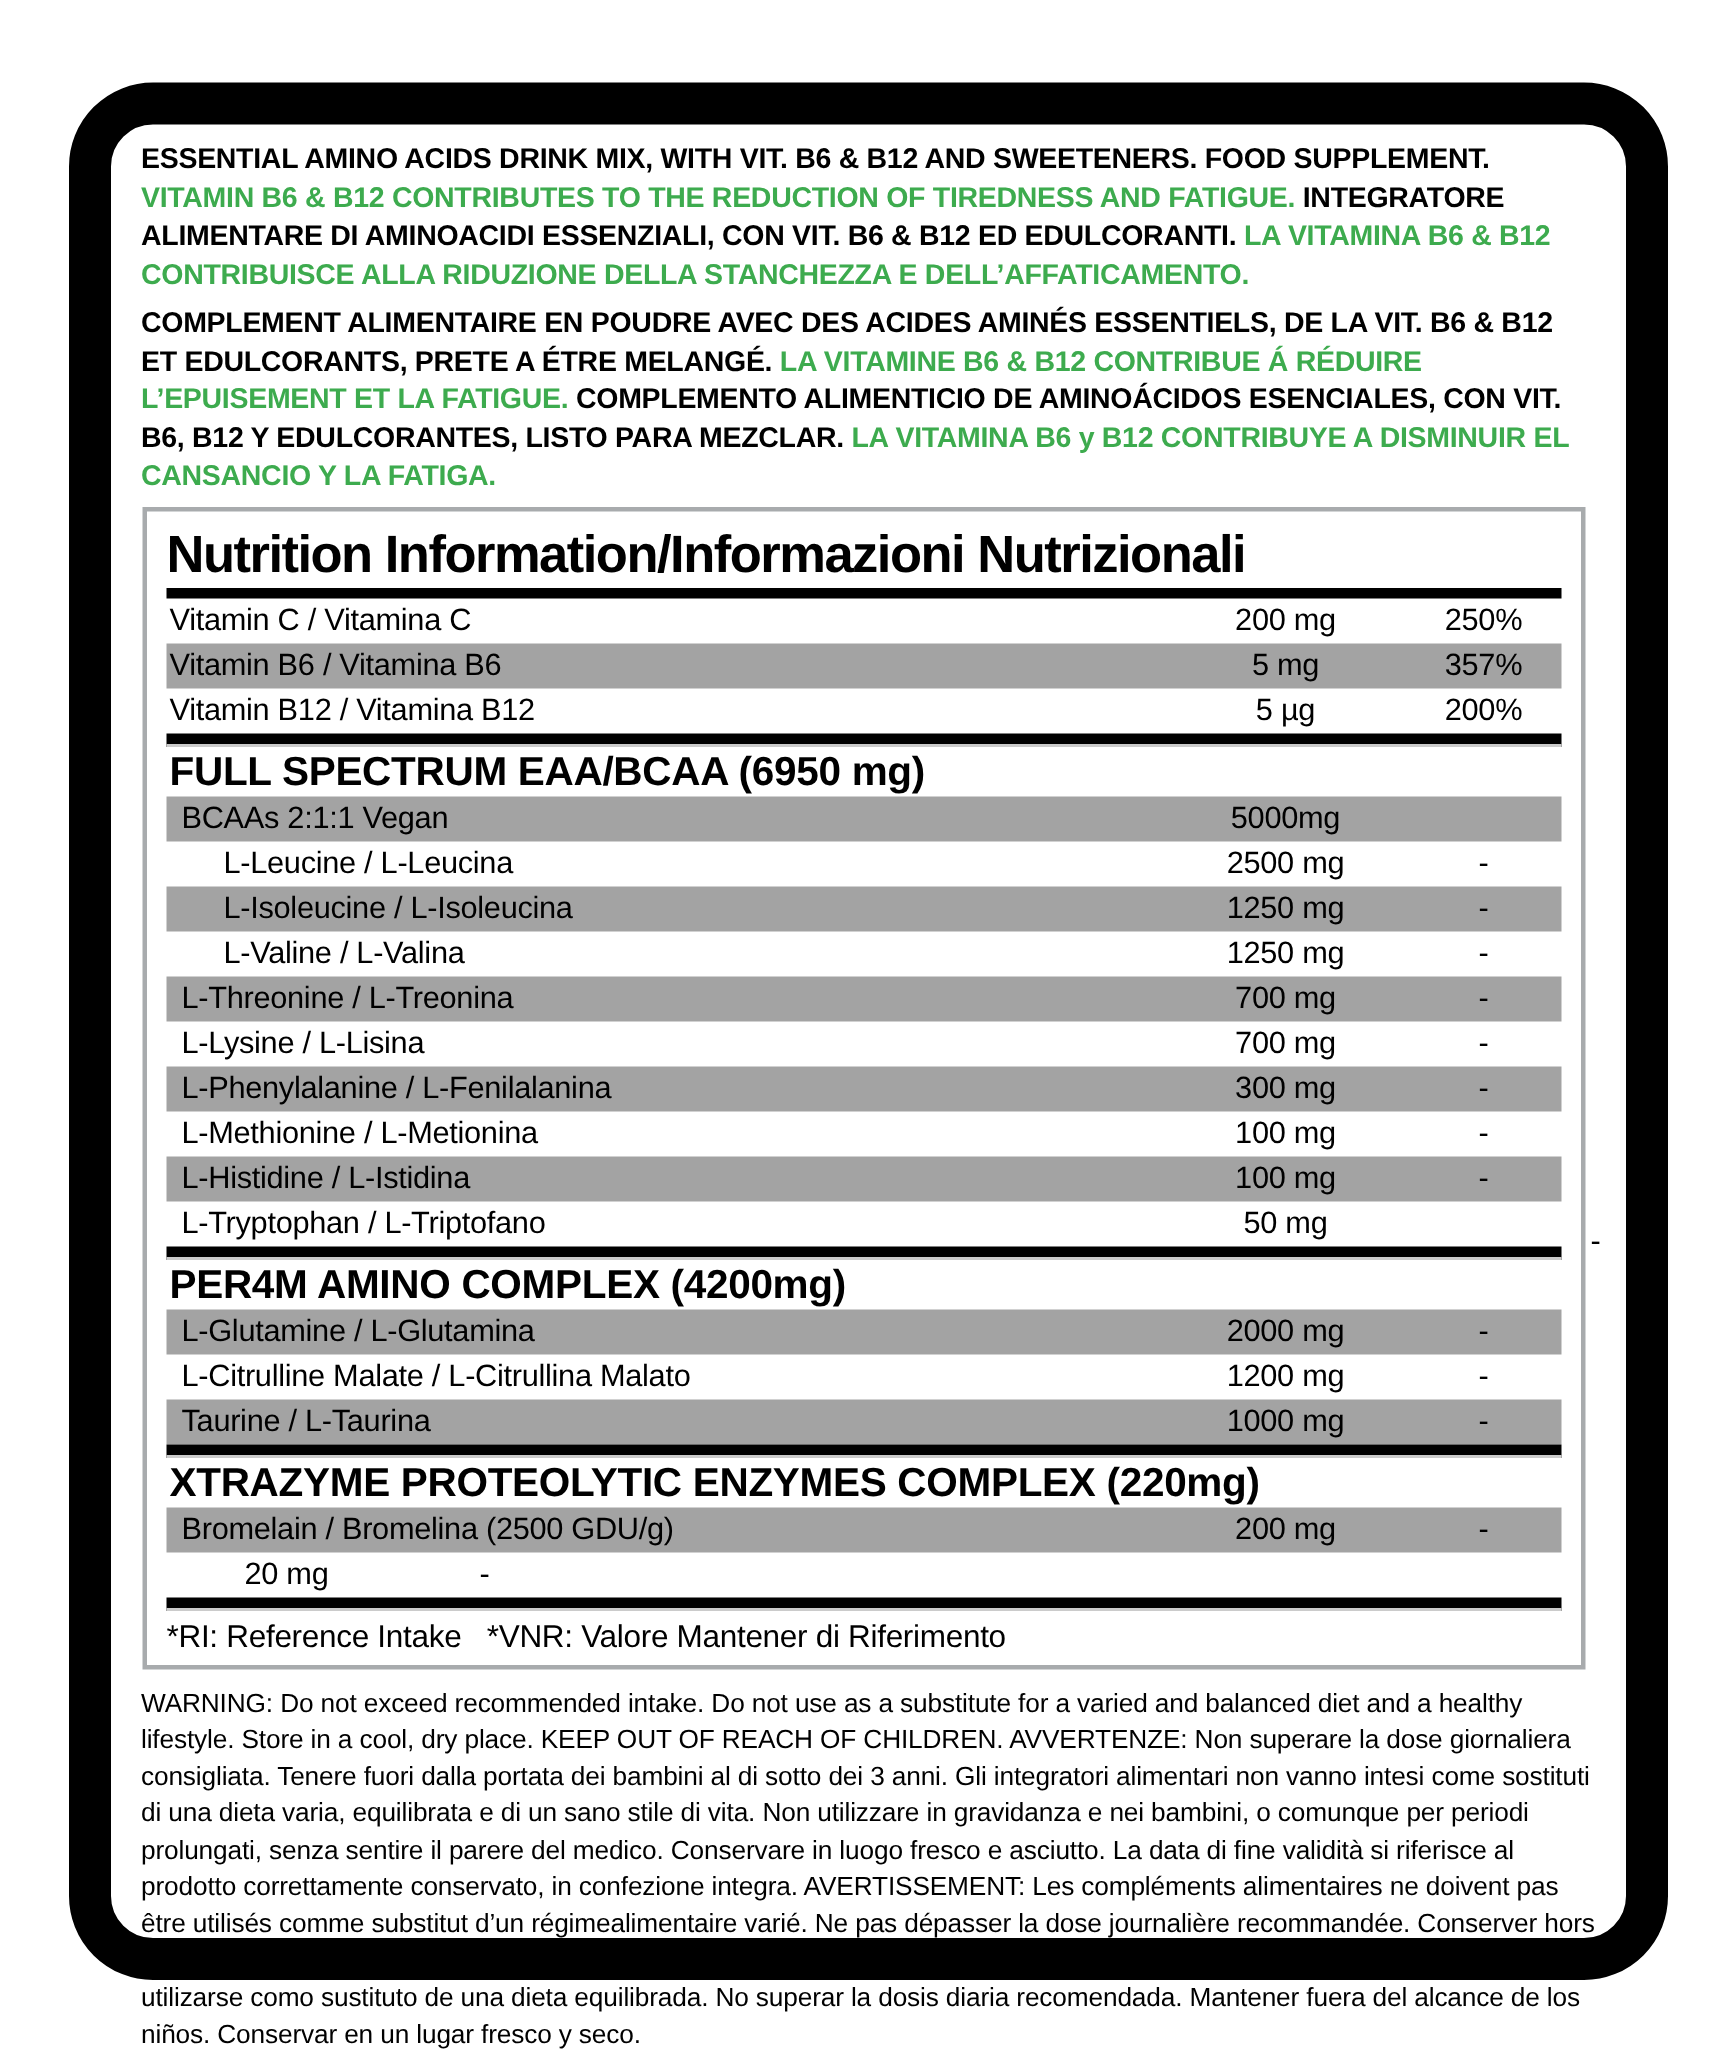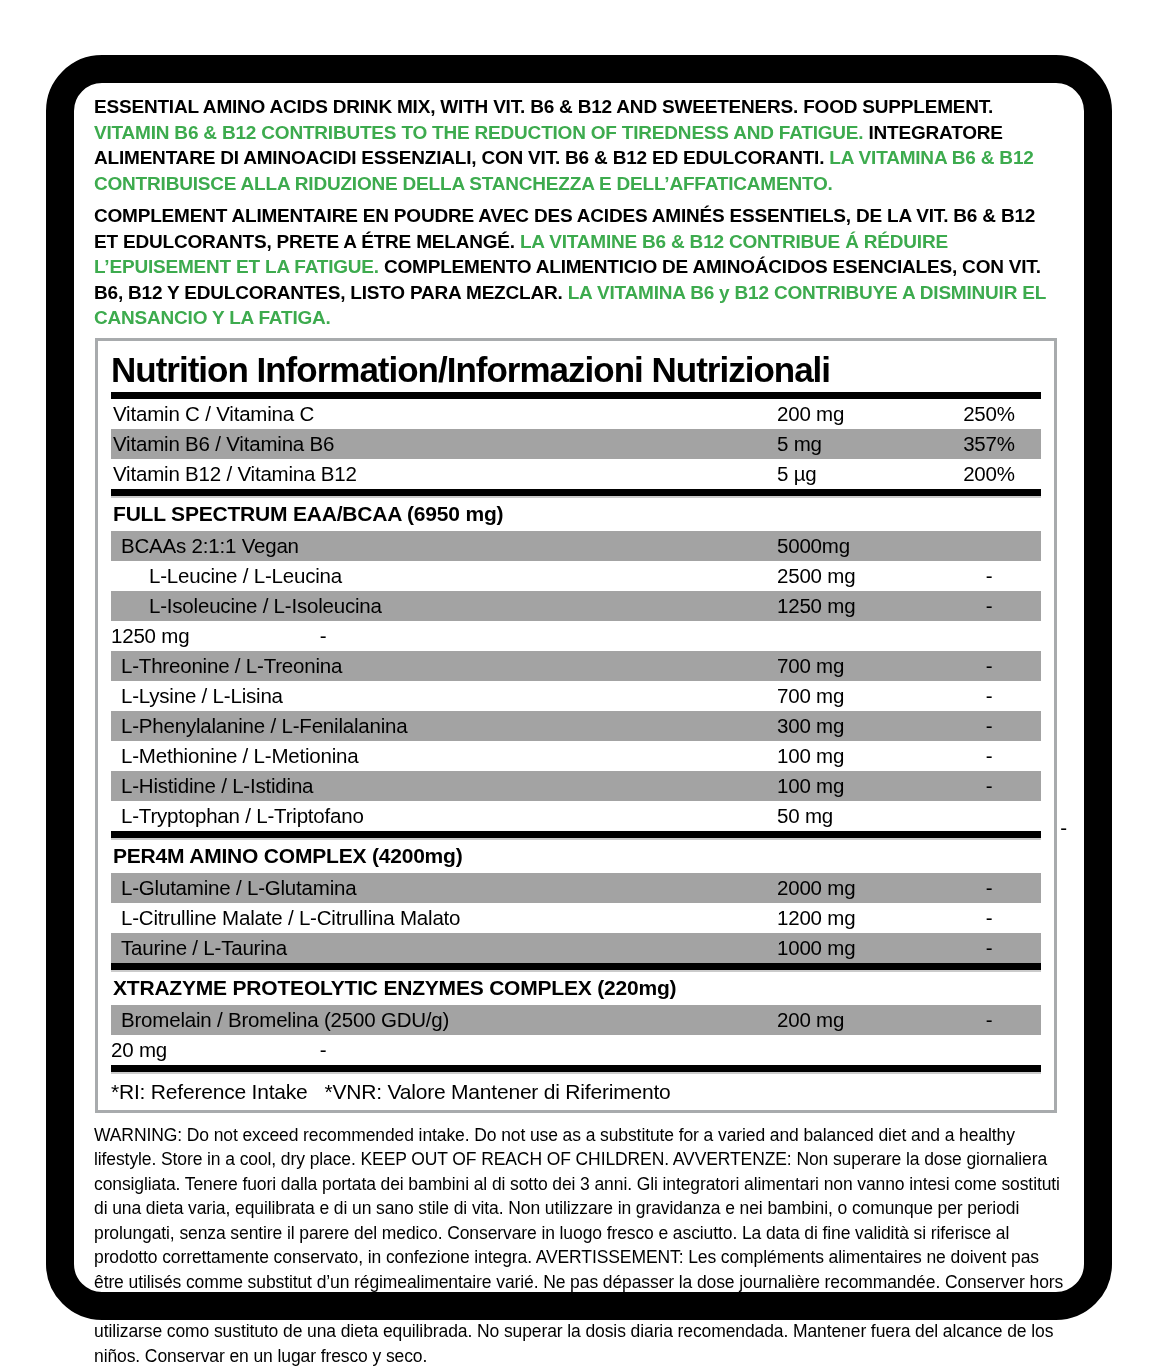--- a/index.html
+++ b/index.html
@@ -27,26 +27,26 @@
     font-size:35px;font-weight:bold;letter-spacing:-1px;line-height:40px;
     margin:2px 0 2px 0;white-space:nowrap;
   }
   .nsub{
     display:flex;justify-content:space-between;align-items:flex-end;
     font-size:21px;line-height:26px;padding-bottom:7px;
   }
   .thickline{height:7px;background:#000;}
   .t-row{display:flex;align-items:center;height:30px;font-size:20.5px;letter-spacing:-0.2px;}
   .t-row.shaded{background:#a3a3a3;}
-  .t-row.section{height:33px;font-weight:bold;font-size:21px;background:#fff;align-items:center;}
+  .t-row.section{height:33px;font-weight:bold;font-size:27px;background:#fff;align-items:center;}
   .t-name{flex:1;white-space:nowrap;overflow:hidden;}
   .ind-0{padding-left:2px;}
   .ind-1{padding-left:10px;}
   .ind-2{padding-left:38px;}
-  .t-amt{width:160px;text-align:left;white-space:nowrap;}
+  .t-amt{width:160px;text-align:center;white-space:nowrap;}
   .t-ri{width:104px;text-align:center;position:relative;}
   .t-ri .out{position:absolute;right:-26px;top:0;}
   .divider{height:7px;background:#000;border-bottom:2px solid #cbcbcb;}
   .footnote-row{height:36px;line-height:36px;font-size:21px;white-space:pre;letter-spacing:-0.2px;}
   
   .warning{
     margin-top:10px;font-size:17.5px;line-height:24.6px;letter-spacing:-0.1px;
     width:974px;
   }
   
@@ -104,20 +104,21 @@
           <div class="t-name ind-2">L-Leucine / L-Leucina</div>
           <div class="t-amt">2500 mg</div>
           <div class="t-ri">-</div>
         </div>
         <div class="t-row shaded">
           <div class="t-name ind-2">L-Isoleucine / L-Isoleucina</div>
           <div class="t-amt">1250 mg</div>
           <div class="t-ri">-</div>
         </div>
         <div class="t-row">
+          <div class="t-name ind-2">L-Valine / L-Valina</div>
           <div class="t-amt">1250 mg</div>
           <div class="t-ri">-</div>
         </div>
         <div class="t-row shaded">
           <div class="t-name ind-1">L-Threonine / L-Treonina</div>
           <div class="t-amt">700 mg</div>
           <div class="t-ri">-</div>
         </div>
         <div class="t-row">
           <div class="t-name ind-1">L-Lysine / L-Lisina</div>

